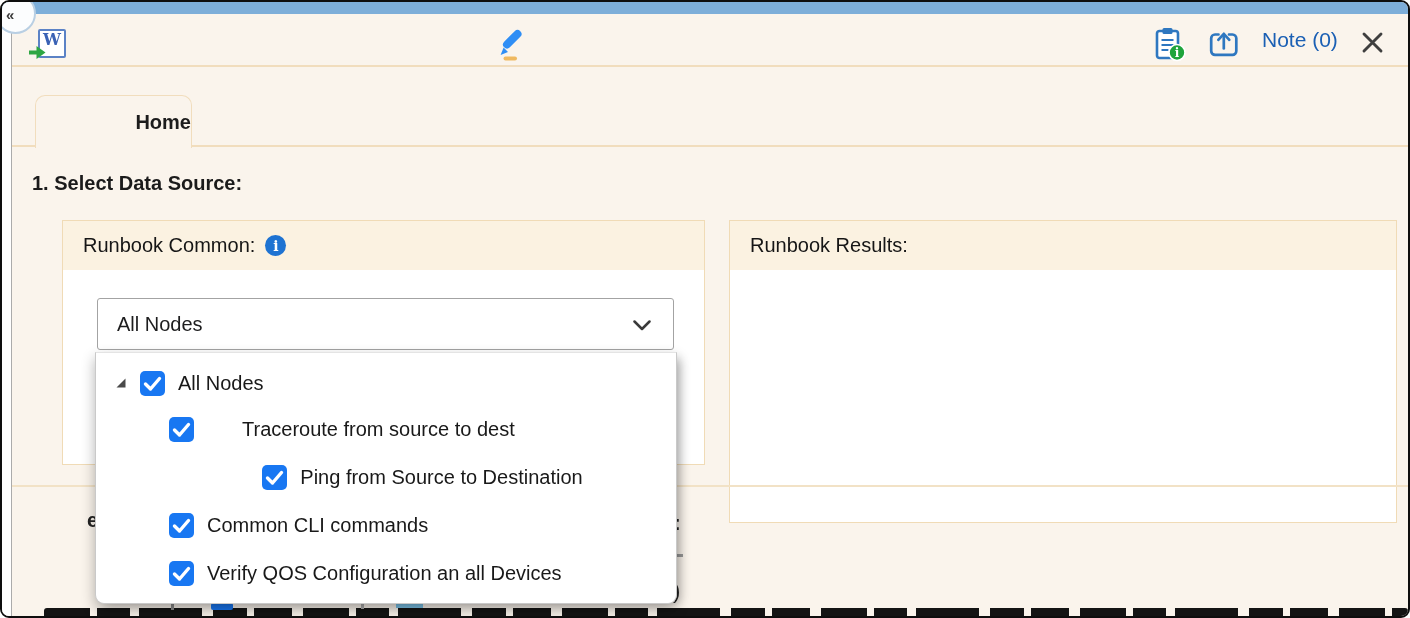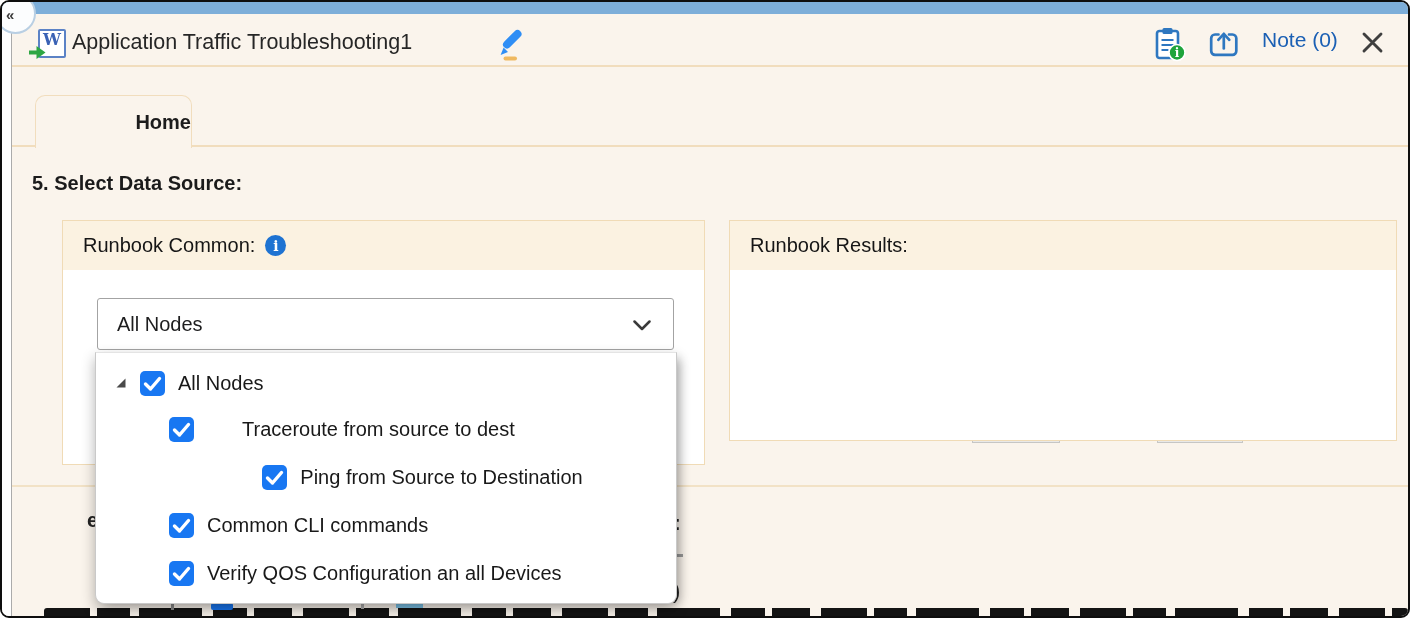--- a/index.html
+++ b/index.html
@@ -98,21 +98,20 @@
   </div>
 
   <div id="doc-icon" class="abs">
     <div class="box"></div>
     <div class="w">W</div>
     <svg width="19" height="15">
       <path d="M1 7.5 H10" stroke="#2ea643" stroke-width="4.2"></path>
       <path d="M8.5 1 L17.5 7.5 L8.5 14 Z" fill="#2ea643"></path>
     </svg>
   </div>
-  <div id="page-title" class="abs txt">Application Traffic Troubleshooting1</div>
   <div id="edit-pencil" class="abs">
     <svg width="30" height="33">
       <line x1="21.5" y1="6" x2="11" y2="16.5" stroke="#2f8ef5" stroke-width="8" stroke-linecap="round"></line>
       <path d="M7.6 19.6 L4.6 27 L12 24 Z" fill="#2f8ef5"></path>
       <rect x="7.5" y="28.5" width="13.5" height="4" rx="2" fill="#efb960"></rect>
     </svg>
   </div>
 
   <div id="clipboard-icon" class="abs">
     <svg width="34" height="36">
@@ -136,37 +135,37 @@
       <path d="M5 5 L22 22 M22 5 L5 22" stroke="#3f3f3f" stroke-width="2.9" stroke-linecap="round"></path>
     </svg>
   </div>
   <div id="headerline" class="abs"></div>
 
   <div id="tabline" class="abs"></div>
   <div id="tab-home" class="abs">
     <span>Home</span>
   </div>
 
-  <div id="heading1" class="abs">5. Select Data Source:</div>
+  <div id="heading1" class="abs">1. Select Data Source:</div>
 
   <div class="panel" style="left:60px;top:218px;width:643px;height:245px;">
     <div class="panel-header">
       <span>Runbook Common:</span>
       <span class="info-icon">i</span>
     </div>
   </div>
 
   <div id="node-select" class="abs">
     <span class="val">All Nodes</span>
     <svg width="18" height="11">
       <path d="M1.5 1.5 L9 9 L16.5 1.5" fill="none" stroke="#3a3a3a" stroke-width="2.5" stroke-linecap="round" stroke-linejoin="round"></path>
     </svg>
   </div>
 
-  <div class="panel" style="left:727px;top:218px;width:668px;height:221px;">
+  <div class="panel" style="left:727px;top:218px;width:668px;height:303px;">
     <div class="panel-header">
       <span>Runbook Results:</span>
     </div>
   </div>
 
   <div class="radio on abs" style="left:760px;top:320px;"></div>
   <div class="abs txt" style="left:797px;top:319px;">Last</div>
   <input class="numbox" style="left: 858px; top: 305px;" value="1">
   <div class="abs txt" style="left:960px;top:319px;">Results</div>
 

